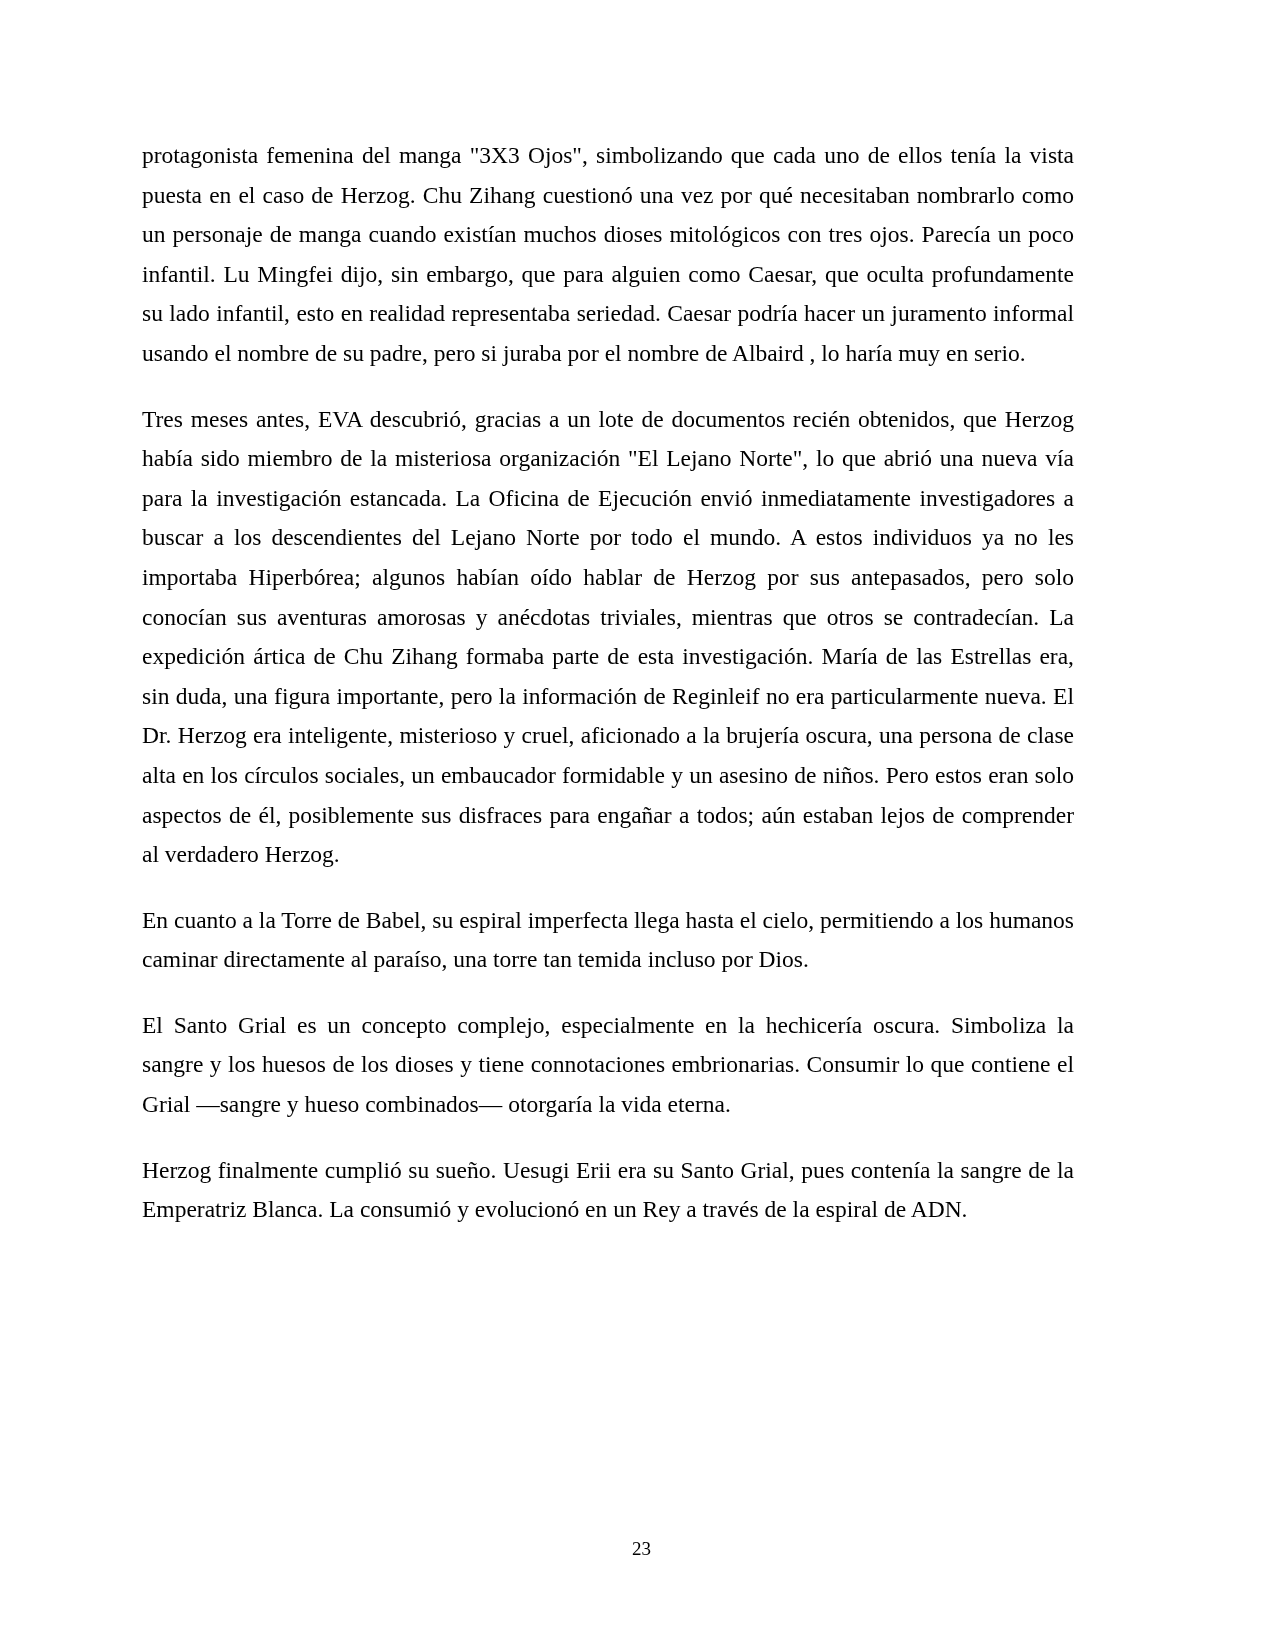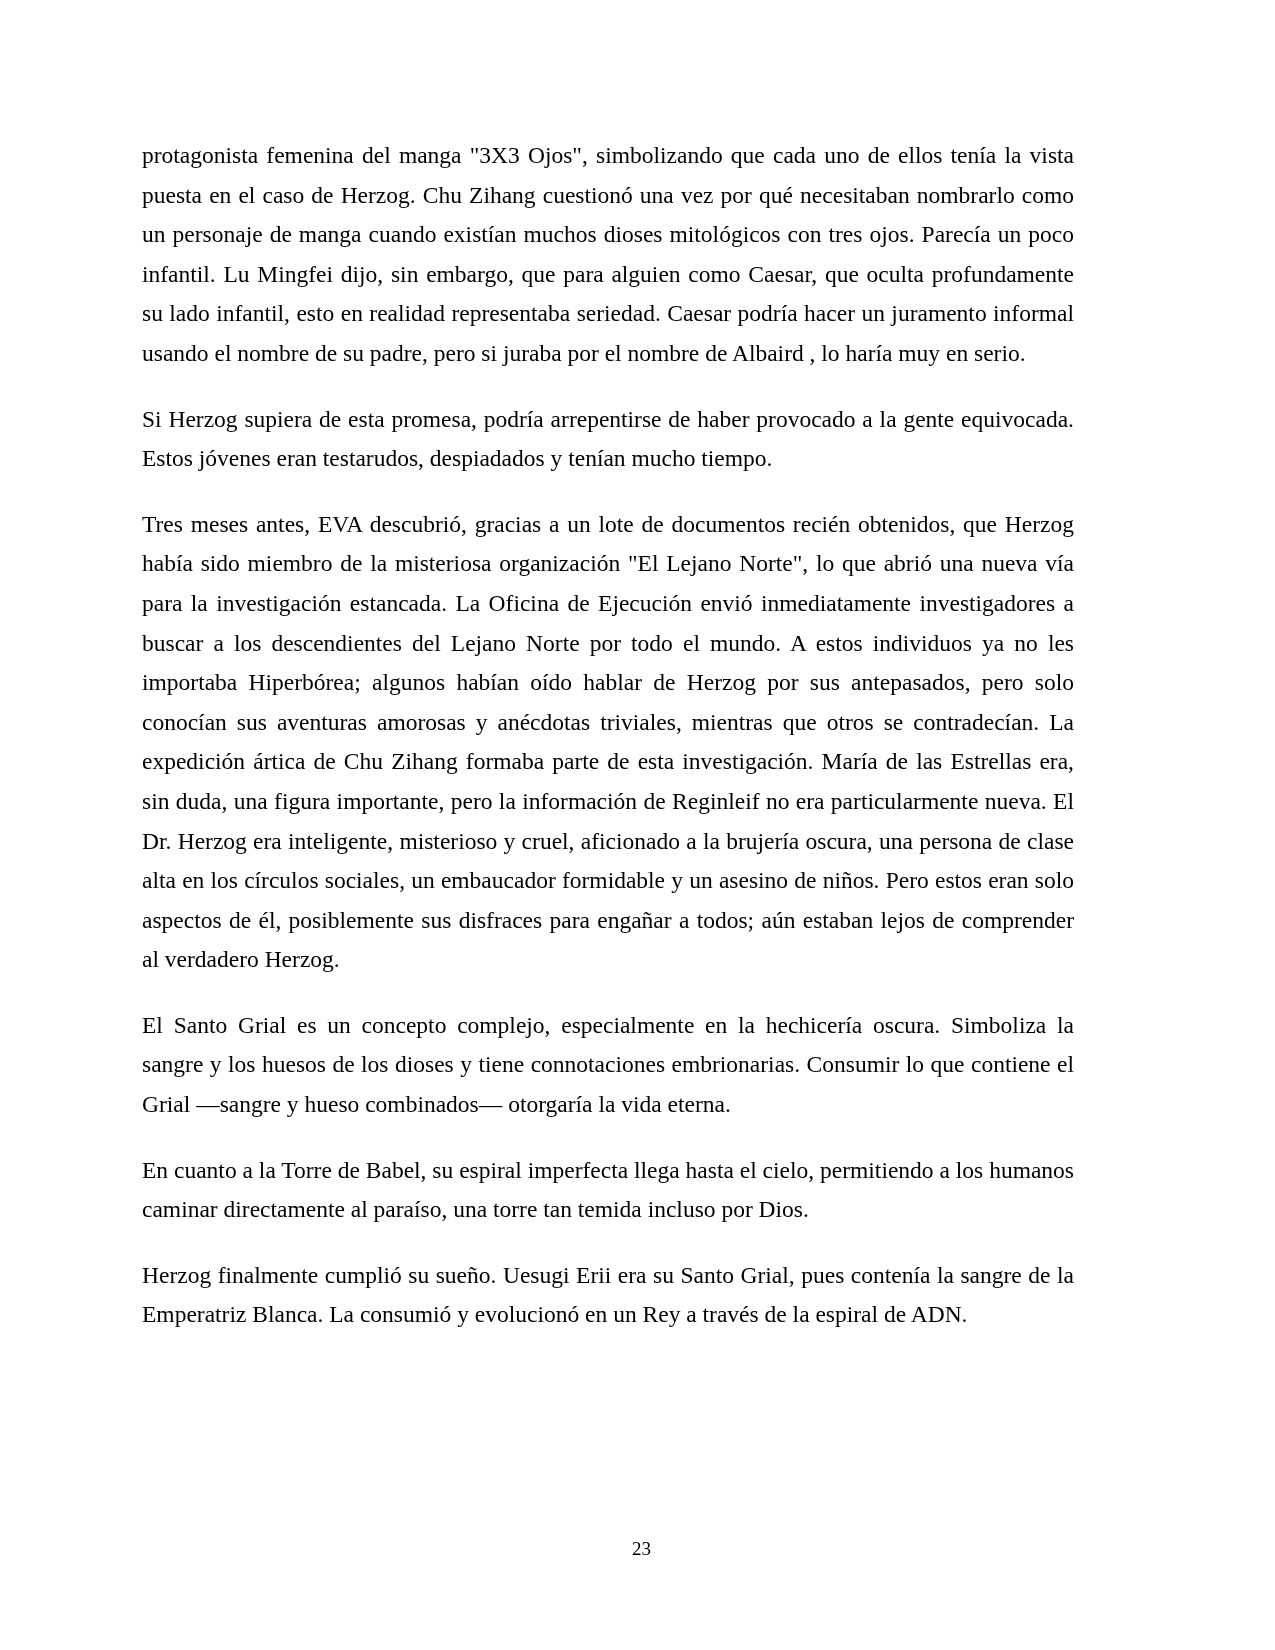--- a/index.html
+++ b/index.html
@@ -53,20 +53,19 @@
     font-family: "Liberation Serif", "DejaVu Serif", serif;
     color: #000000;
   }
 </style>
 </head>
 <body>
 
 <div class="page">
   <div class="content">
     <p class="para">protagonista femenina del manga "3X3 Ojos", simbolizando que cada uno de ellos tenía la vista puesta en el caso de Herzog. Chu Zihang cuestionó una vez por qué necesitaban nombrarlo como un personaje de manga cuando existían muchos dioses mitológicos con tres ojos. Parecía un poco infantil. Lu Mingfei dijo, sin embargo, que para alguien como Caesar, que oculta profundamente su lado infantil, esto en realidad representaba seriedad. Caesar podría hacer un juramento informal usando el nombre de su padre, pero si juraba por el nombre de Albaird , lo haría muy en serio.</p>
-    <p class="para">Si Herzog supiera de esta promesa, podría arrepentirse de haber provocado a la gente equivocada. Estos jóvenes eran testarudos, despiadados y tenían mucho tiempo.</p>
     <p class="para">Tres meses antes, EVA descubrió, gracias a un lote de documentos recién obtenidos, que Herzog había sido miembro de la misteriosa organización "El Lejano Norte", lo que abrió una nueva vía para la investigación estancada. La Oficina de Ejecución envió inmediatamente investigadores a buscar a los descendientes del Lejano Norte por todo el mundo. A estos individuos ya no les importaba Hiperbórea; algunos habían oído hablar de Herzog por sus antepasados, pero solo conocían sus aventuras amorosas y anécdotas triviales, mientras que otros se contradecían. La expedición ártica de Chu Zihang formaba parte de esta investigación. María de las Estrellas era, sin duda, una figura importante, pero la información de Reginleif no era particularmente nueva. El Dr. Herzog era inteligente, misterioso y cruel, aficionado a la brujería oscura, una persona de clase alta en los círculos sociales, un embaucador formidable y un asesino de niños. Pero estos eran solo aspectos de él, posiblemente sus disfraces para engañar a todos; aún estaban lejos de comprender al verdadero Herzog.</p>
+    <p class="para">En cuanto a la Torre de Babel, su espiral imperfecta llega hasta el cielo, permitiendo a los humanos caminar directamente al paraíso, una torre tan temida incluso por Dios.</p>
     <p class="para">El Santo Grial es un concepto complejo, especialmente en la hechicería oscura. Simboliza la sangre y los huesos de los dioses y tiene connotaciones embrionarias. Consumir lo que contiene el Grial —sangre y hueso combinados— otorgaría la vida eterna.</p>
-    <p class="para">En cuanto a la Torre de Babel, su espiral imperfecta llega hasta el cielo, permitiendo a los humanos caminar directamente al paraíso, una torre tan temida incluso por Dios.</p>
     <p class="para">Herzog finalmente cumplió su sueño. Uesugi Erii era su Santo Grial, pues contenía la sangre de la Emperatriz Blanca. La consumió y evolucionó en un Rey a través de la espiral de ADN.</p>
   </div>
   <div class="page-number">23</div>
 </div>
 
 </body></html>

